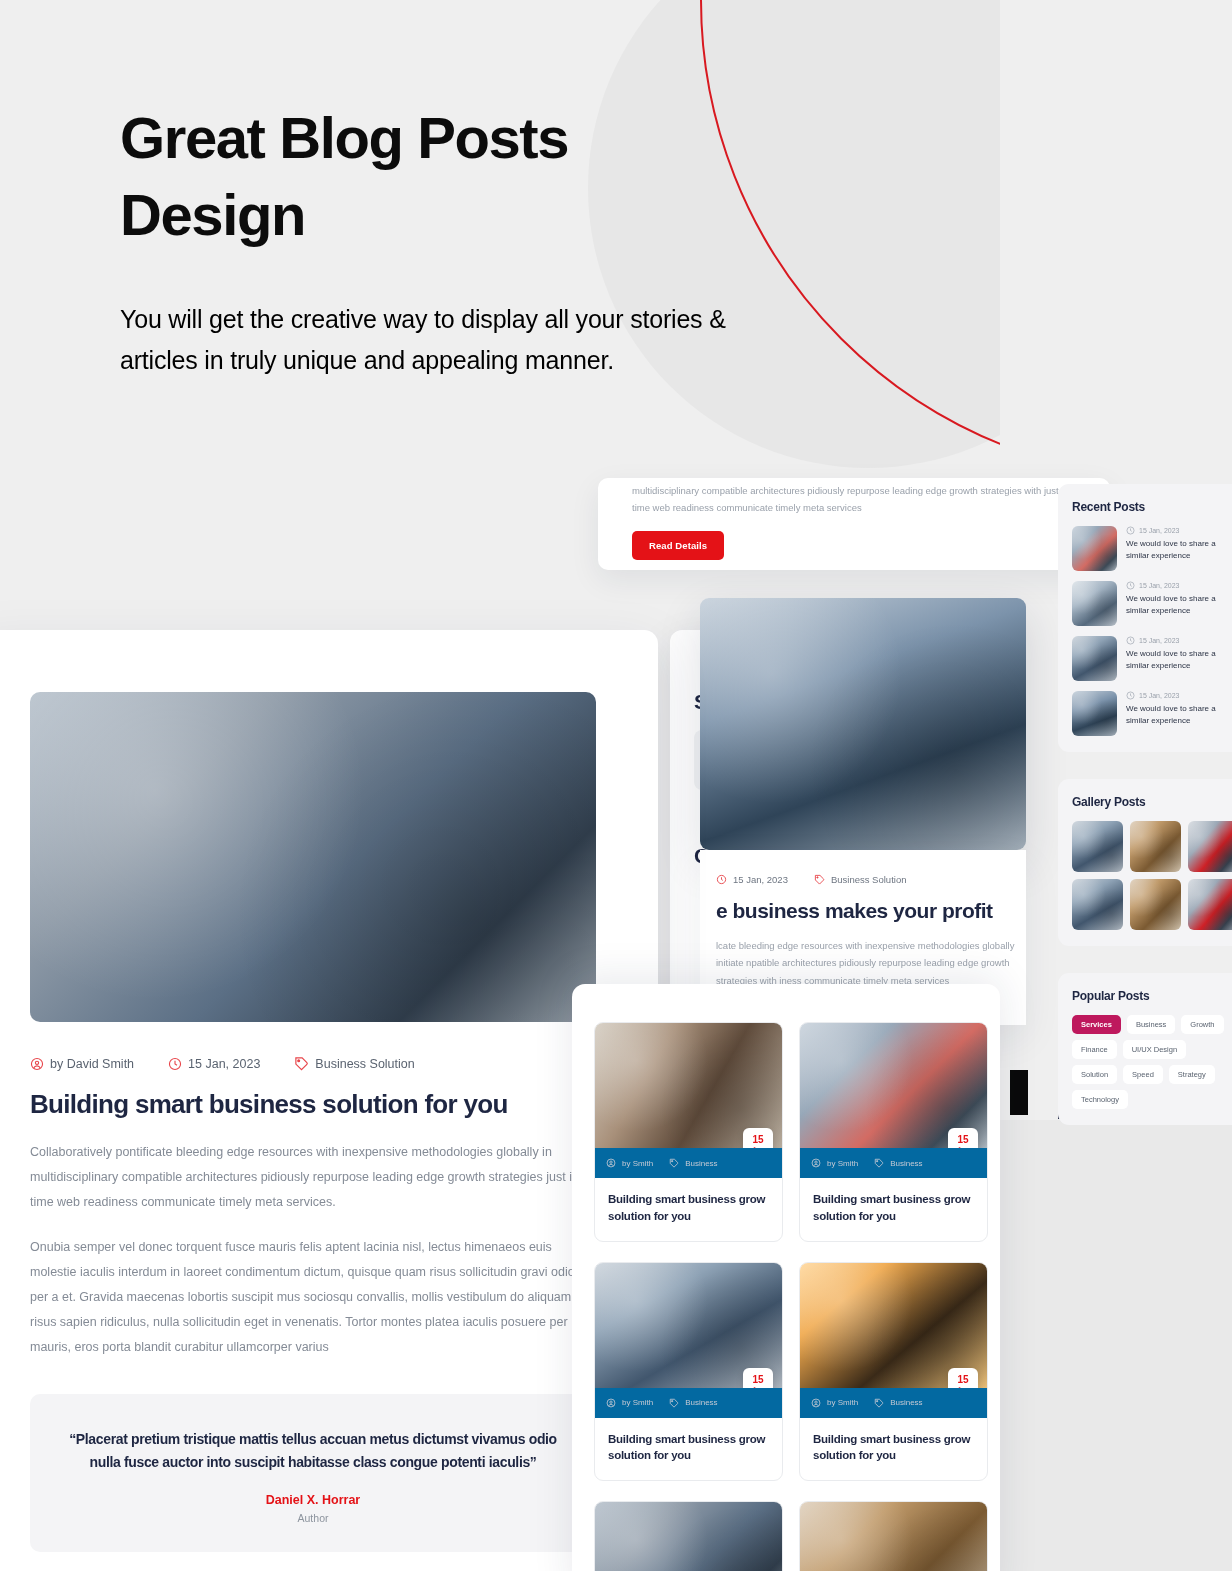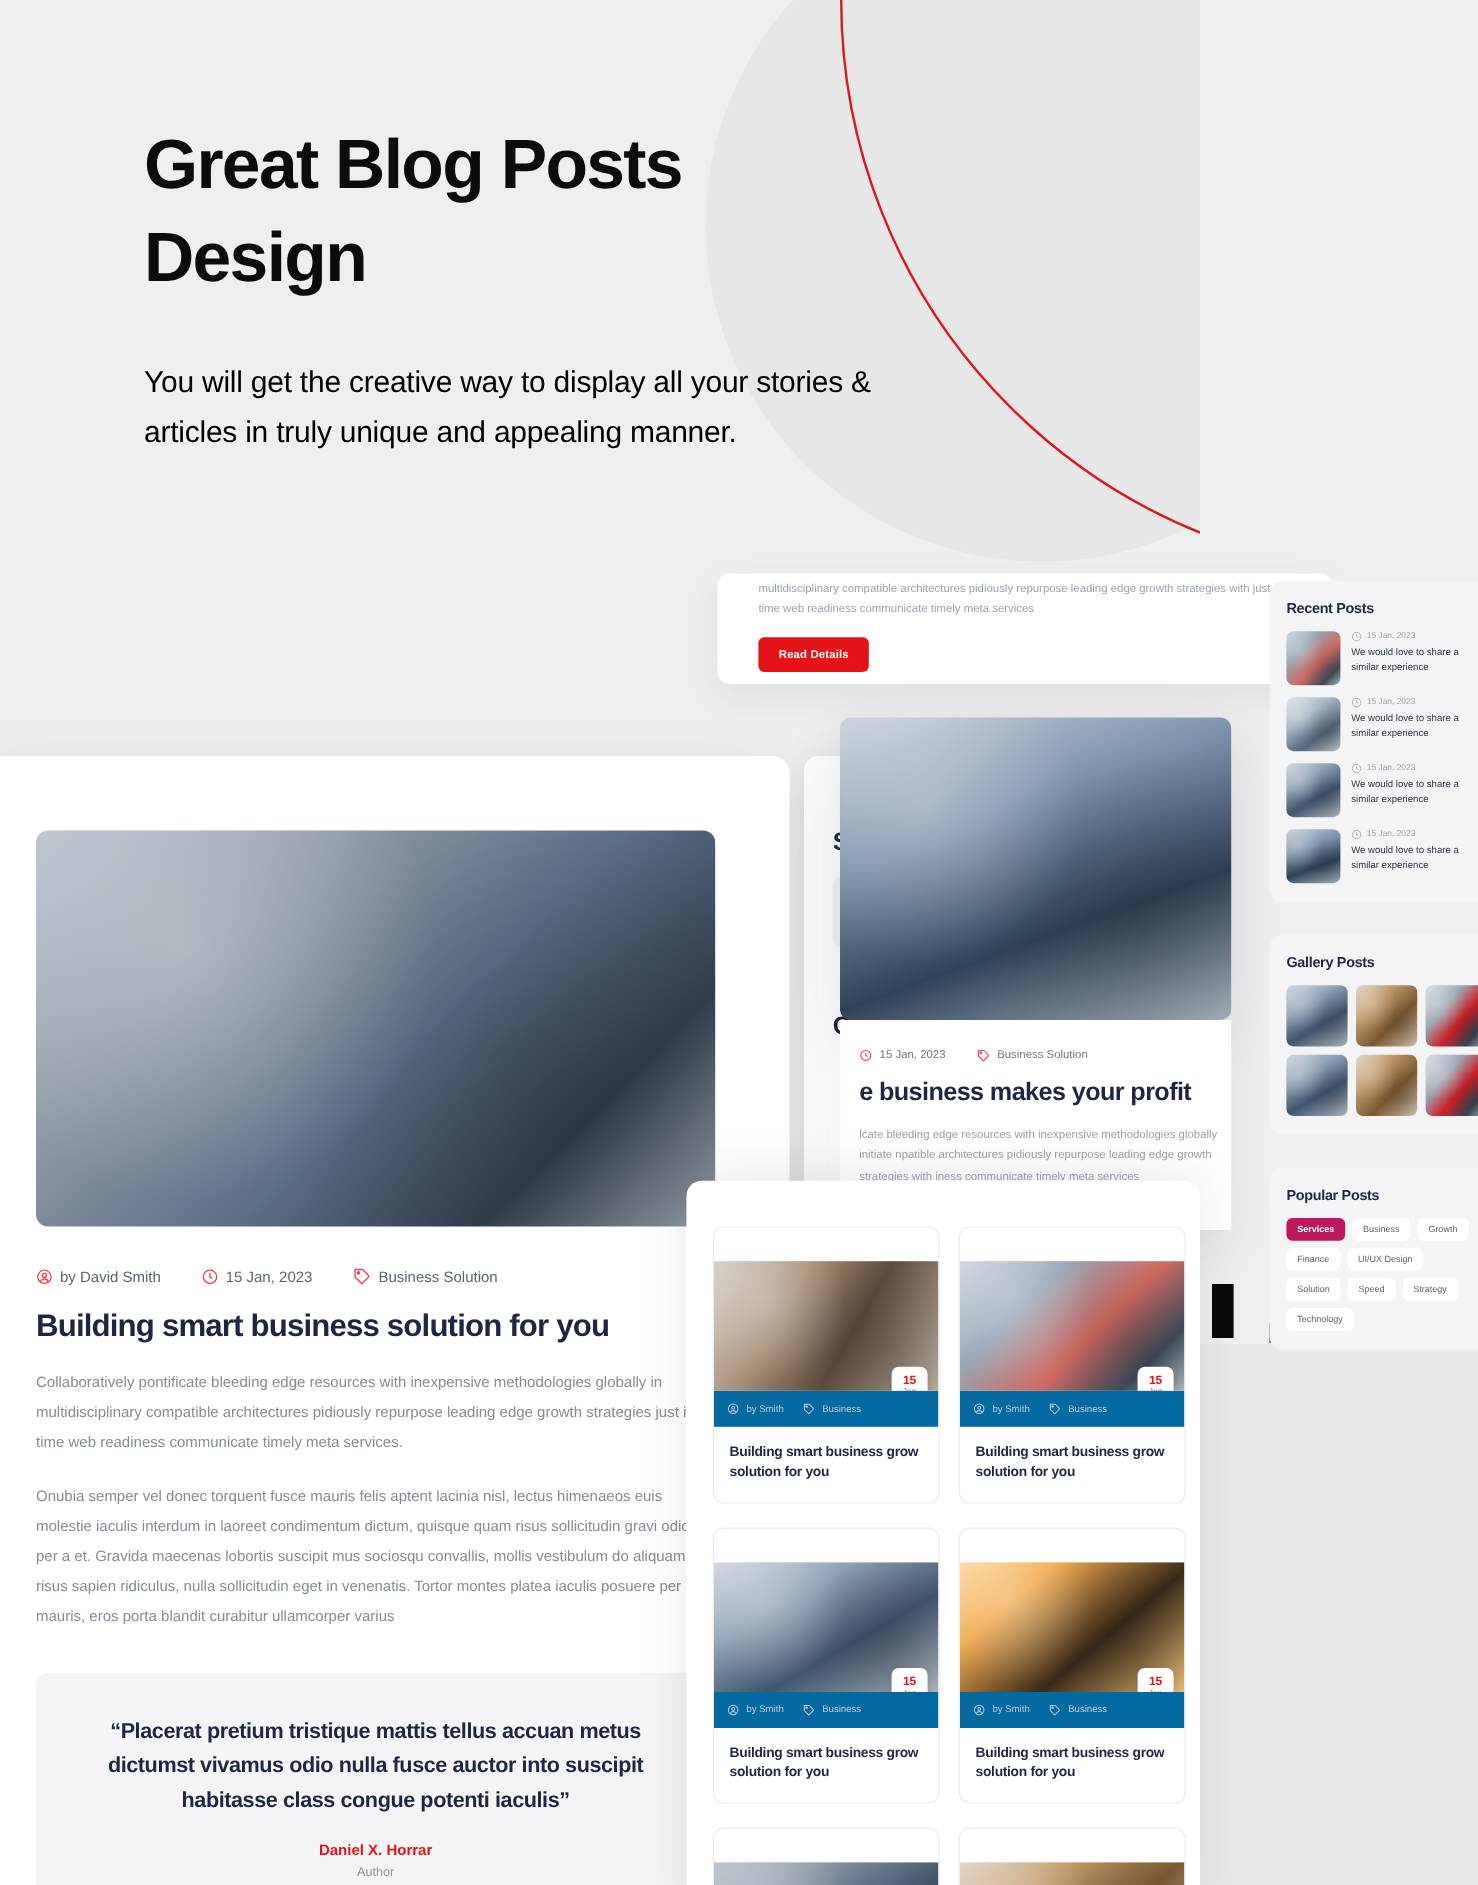--- a/index.html
+++ b/index.html
@@ -122,21 +122,21 @@
     margin-top:18px;font-size:26px;font-weight:700;color:#1e2642;letter-spacing:-.7px;
   }
   #card-main .para{
     margin-top:20px;font-size:12.5px;line-height:2.0;color:#848b96;
   }
   #quote{
     margin-top:34px;background:#f4f4f6;border-radius:10px;
     padding:34px 30px 28px 30px;text-align:center;
   }
   #quote .q{
-    font-size:18px;font-weight:700;line-height:1.62;color:#1e2642;letter-spacing:-.35px;
+    font-size:14px;font-weight:700;line-height:1.62;color:#1e2642;letter-spacing:-.35px;
   }
   #quote .qn{margin-top:20px;font-size:12.5px;font-weight:700;color:#e41217;}
   #quote .qr{margin-top:5px;font-size:10.5px;color:#8d949e;}
 
   
   #sidebar{position:absolute;left:1058px;top:484px;width:190px;z-index:8;}
   .panel{background:#f4f4f6;border-radius:11px;padding:16px 14px;margin-bottom:27px;}
   .panel h3{font-size:12px;font-weight:700;color:#1e2642;letter-spacing:-.25px;margin-bottom:12px;}
   .rp{display:flex;gap:9px;margin-bottom:10px;}
   .rp:last-child{margin-bottom:0;}
@@ -159,21 +159,21 @@
     position:absolute;left:572px;top:984px;width:428px;height:620px;
     background:#fff;border-radius:13px;z-index:10;
     box-shadow:0 -6px 40px rgba(30,38,66,.10);
     padding:38px 22px 0 22px;overflow:hidden;
   }
   .gridwrap{display:grid;grid-template-columns:repeat(2,189px);gap:20px 16px;}
   .pcard{
     background:#fff;border:1px solid #e9ebee;border-radius:9px;overflow:hidden;
     position:relative;
   }
-  .pcard .pimg{height:108px;position:relative;margin-top:28px;}
+  .pcard .pimg{height:125px;position:relative;}
   .pcard .badge{
     position:absolute;right:9px;bottom:-14px;width:30px;height:34px;
     background:#fff;border-radius:6px;
     display:flex;flex-direction:column;align-items:center;justify-content:center;
     box-shadow:0 2px 7px rgba(0,0,0,.13);z-index:3;
   }
   .pcard .badge .d{font-size:10px;font-weight:700;color:#e41217;line-height:1;}
   .pcard .badge .m{font-size:7px;color:#e41217;line-height:1.4;}
   .pcard .pmeta{
     background:#0369a1;height:25px;display:flex;align-items:center;gap:16px;

